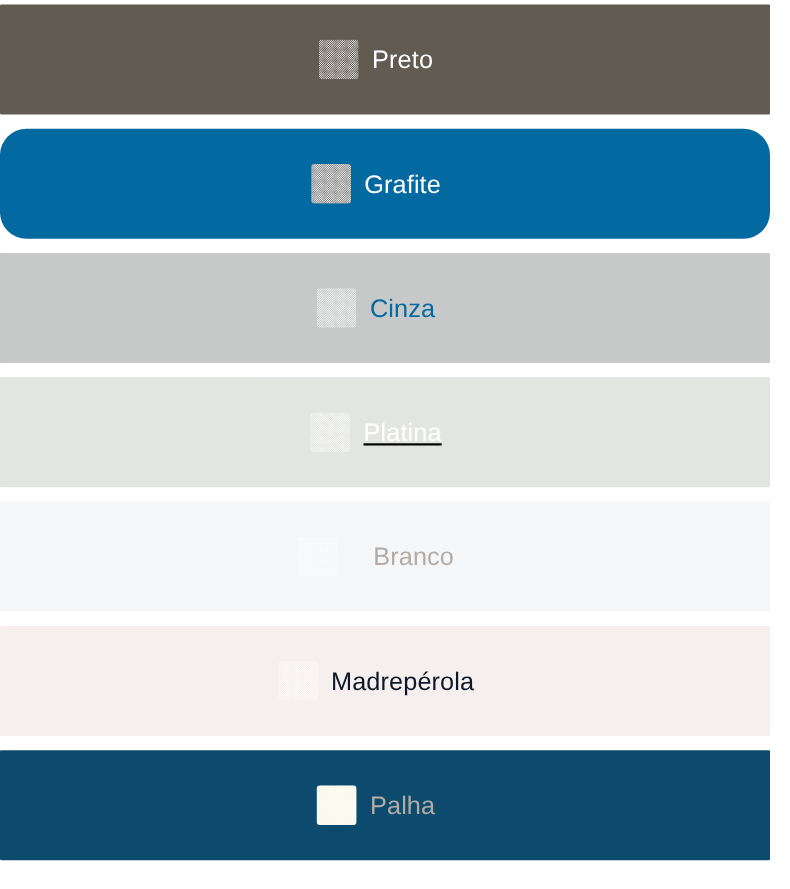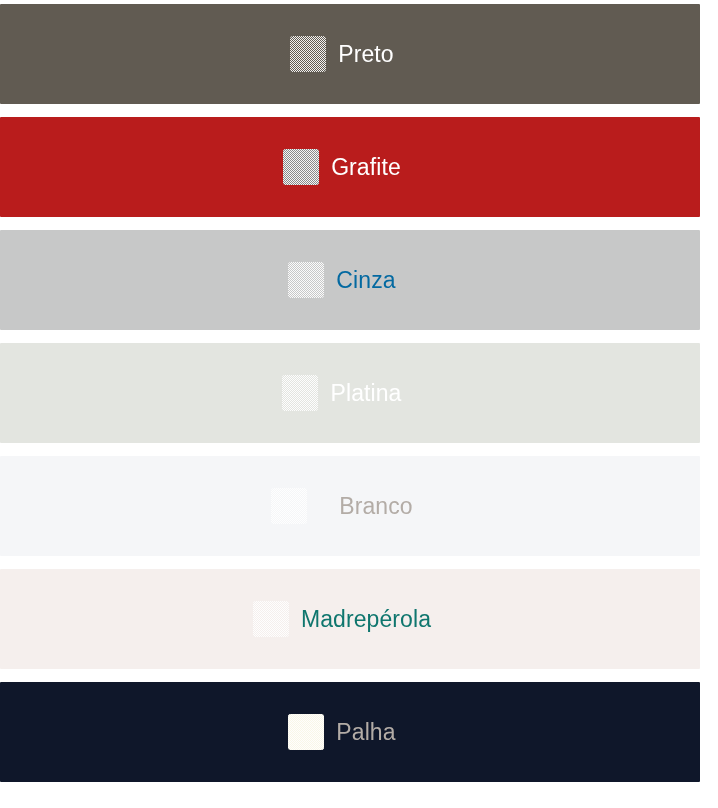--- a/index.html
+++ b/index.html
@@ -80,49 +80,49 @@
 </head>
 <body>
 
 <div id="swatch-list">
     <div class="swatch-row" style="background: rgb(97, 91, 82);">
       <div class="swatch-inner">
         <span class="swatch-chip" style="background: rgb(97, 91, 82);"></span>
         <span class="swatch-label" style="color: rgb(255, 255, 255);">Preto</span>
       </div>
     </div>
-    <div class="swatch-row" style="background: #b91c1c;">
+    <div class="swatch-row" style="background: #0369a1; border-radius: 24px;">
       <div class="swatch-inner">
         <span class="swatch-chip" style="background: rgb(138, 138, 138);"></span>
         <span class="swatch-label" style="color: rgb(255, 255, 255);">Grafite</span>
       </div>
     </div>
     <div class="swatch-row" style="background: rgb(199, 200, 200);">
       <div class="swatch-inner">
         <span class="swatch-chip" style="background: rgb(199, 200, 200);"></span>
         <span class="swatch-label" style="color: #0369a1;">Cinza</span>
       </div>
     </div>
-    <div class="swatch-row" style="background: rgb(227, 229, 224);">
+    <div class="swatch-row" style="background: rgb(227, 229, 224); text-decoration: underline;">
       <div class="swatch-inner">
         <span class="swatch-chip" style="background: rgb(227, 229, 224);"></span>
         <span class="swatch-label" style="color: rgb(255, 255, 255);">Platina</span>
       </div>
     </div>
     <div class="swatch-row" style="background: rgb(245, 246, 248);">
       <div class="swatch-inner">
         <span class="swatch-chip" style="background: rgb(245, 246, 248);"></span>
         <span class="swatch-label" style="color: rgb(179, 172, 166); margin-left: 20px;">Branco</span>
       </div>
     </div>
     <div class="swatch-row" style="background: rgb(245, 239, 237);">
       <div class="swatch-inner">
         <span class="swatch-chip" style="background: rgb(245, 239, 237);"></span>
-        <span class="swatch-label" style="color: #0f766e;">Madrepérola</span>
+        <span class="swatch-label" style="color: #0f172a;">Madrepérola</span>
       </div>
     </div>
-    <div class="swatch-row" style="background: #0f172a;">
+    <div class="swatch-row" style="background: #0c4a6e;">
       <div class="swatch-inner">
         <span class="swatch-chip" style="background: rgb(249, 247, 232);"></span>
         <span class="swatch-label" style="color: rgb(179, 172, 166);">Palha</span>
       </div>
     </div>
   </div>
 
 </body></html>

